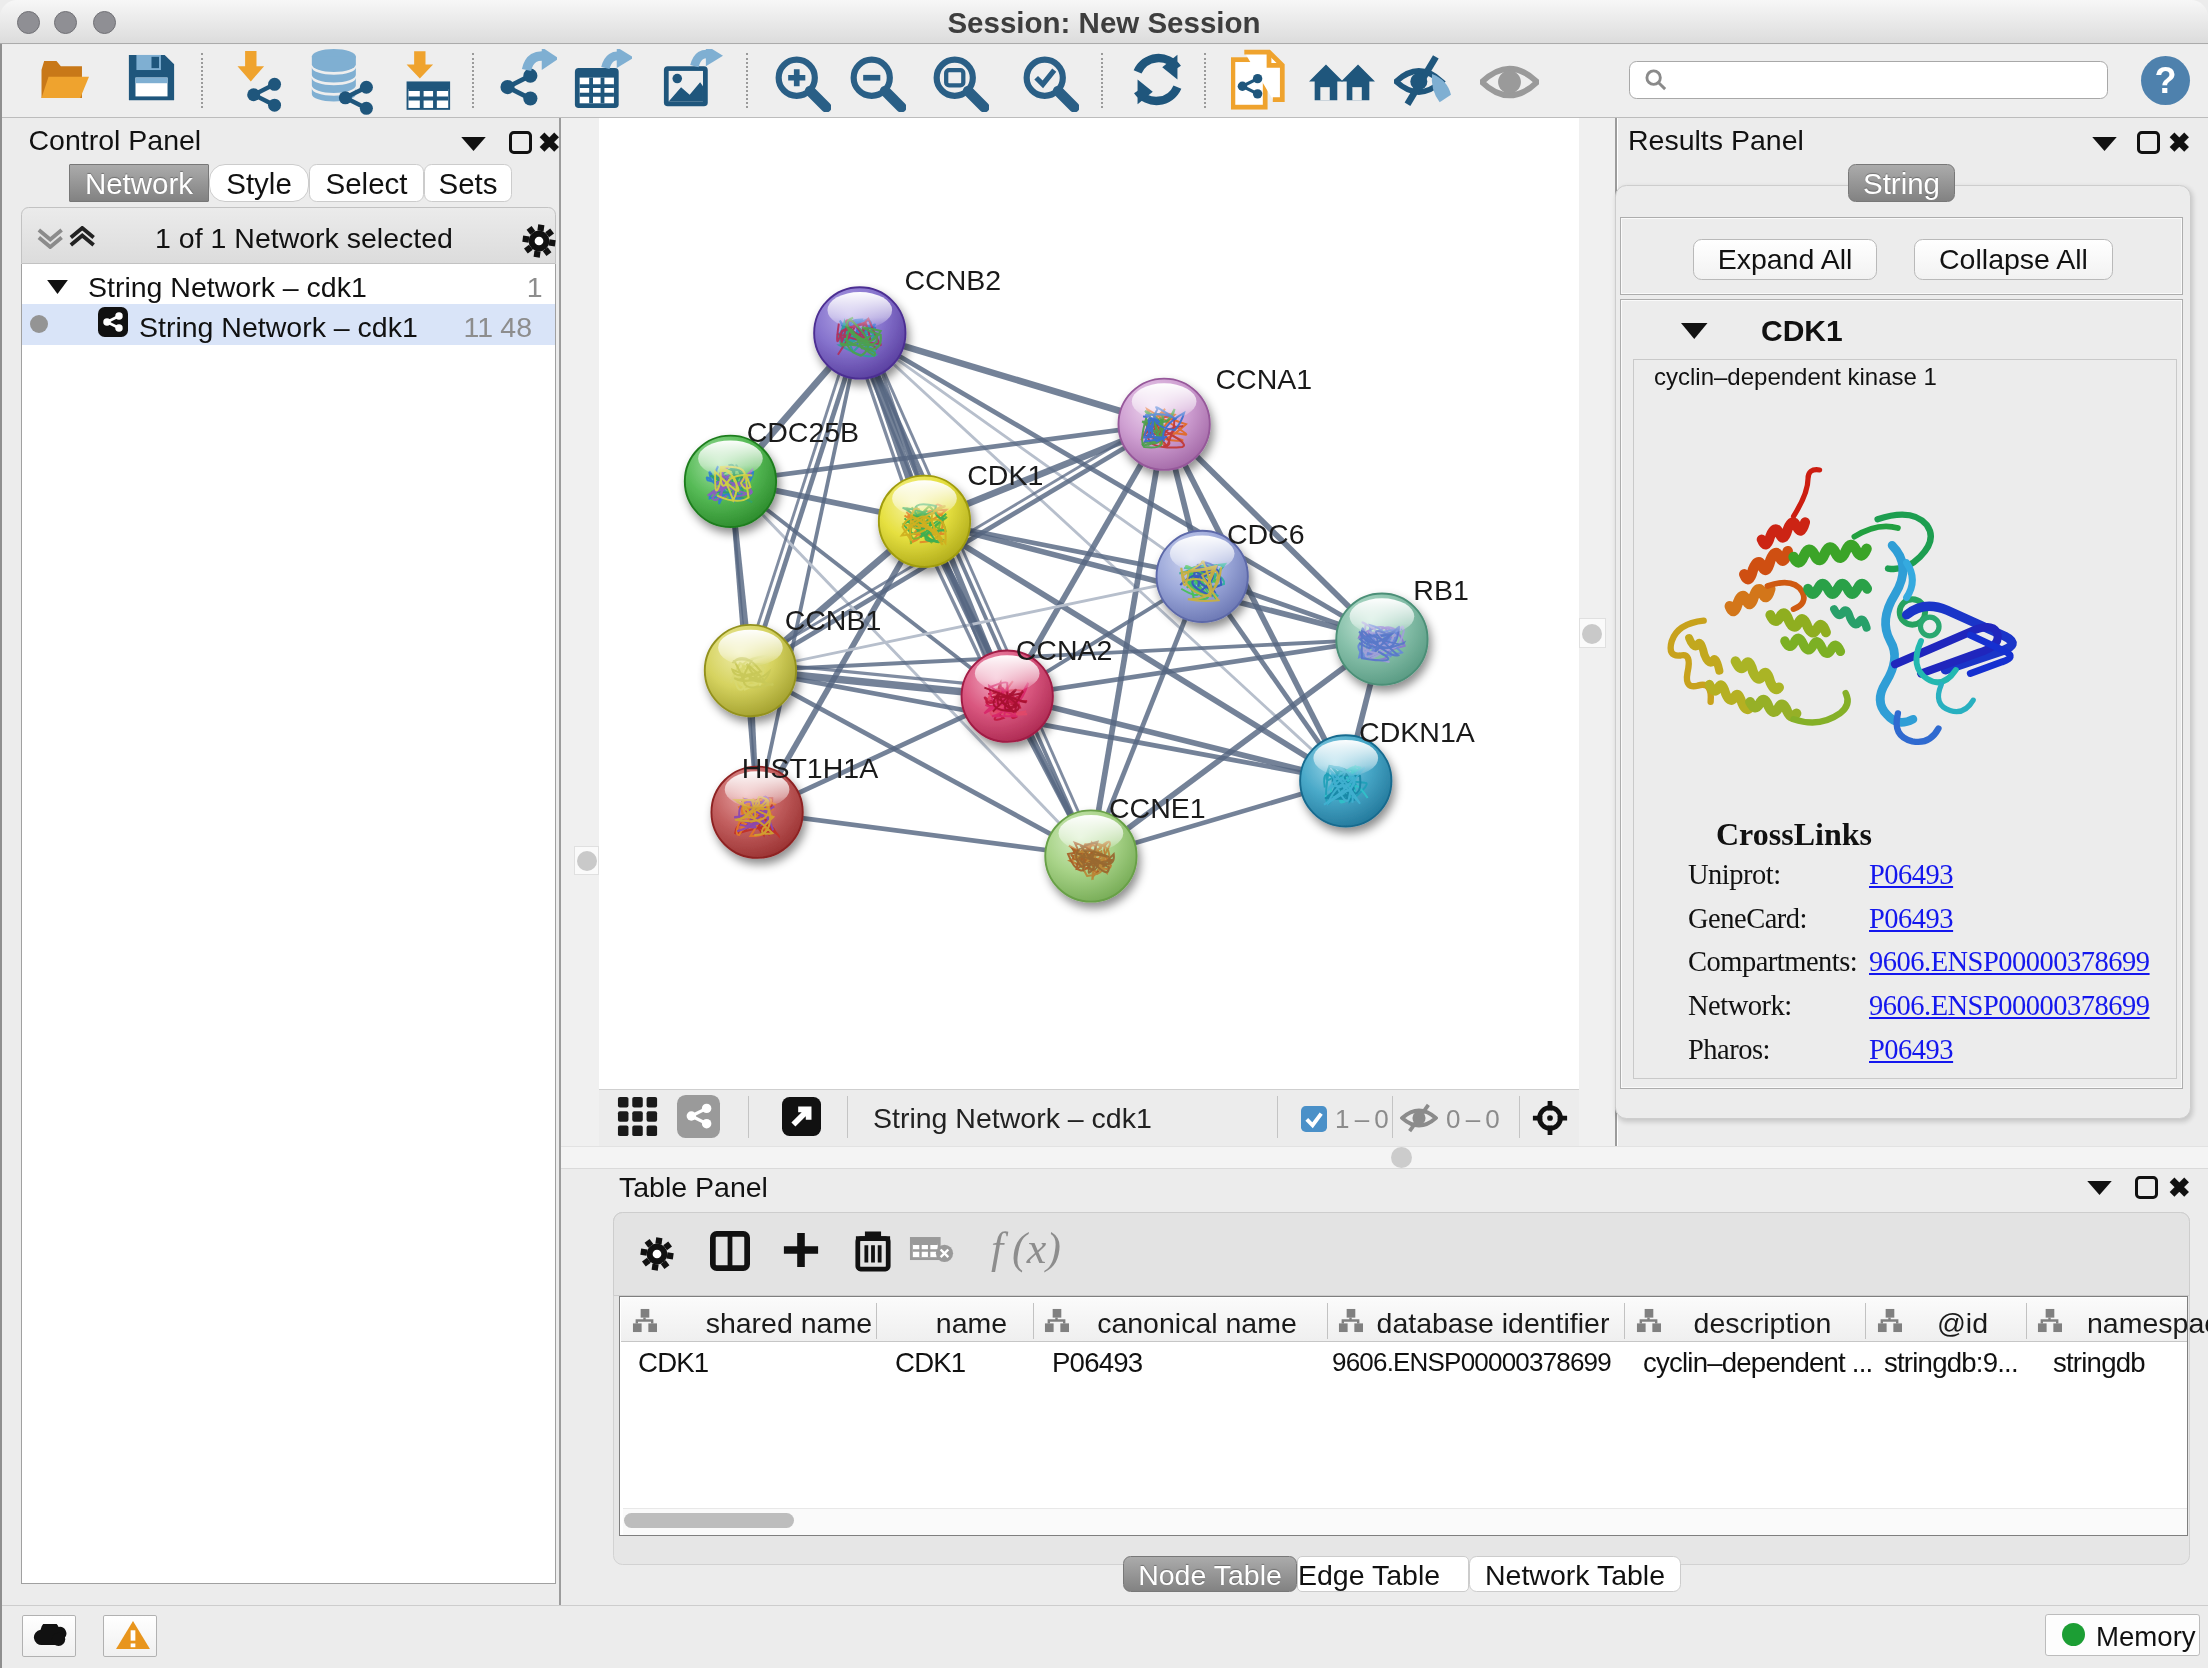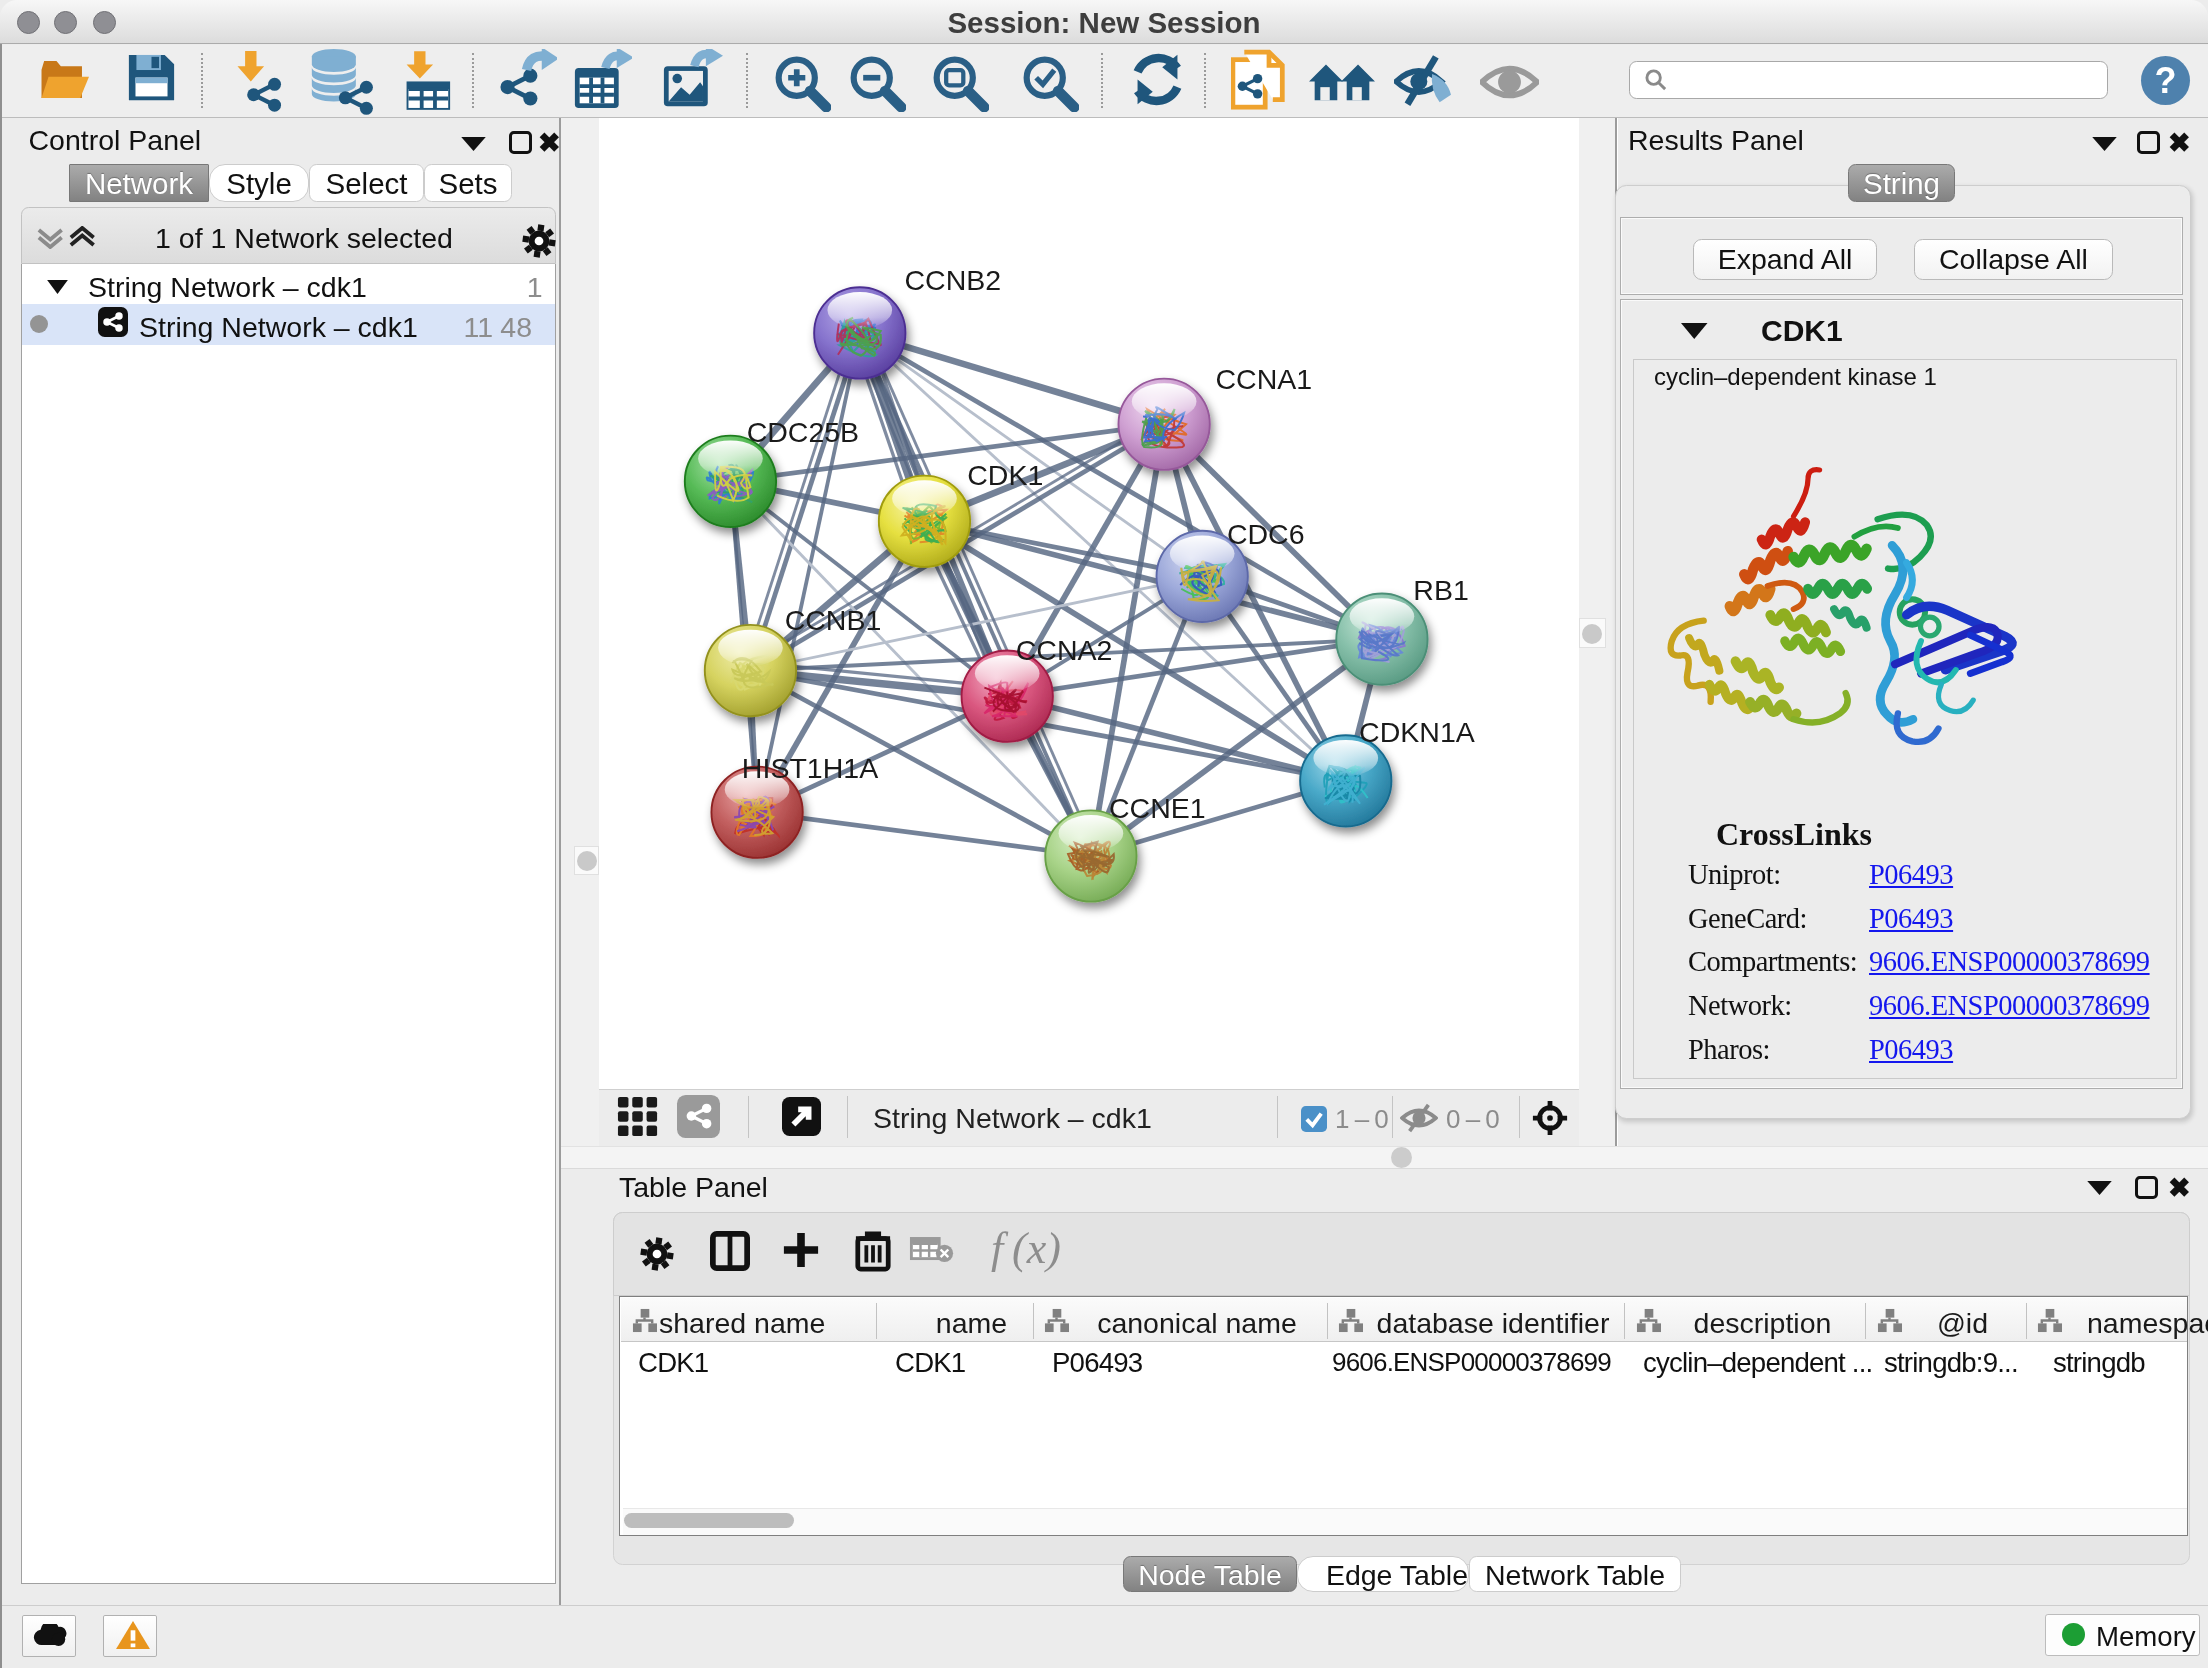--- a/index.html
+++ b/index.html
@@ -723,21 +723,21 @@
 <div class="abs" style="left:619px;top:1296px;width:1569px;height:240px;background:#fff;border:1.9px solid #7f7f7f;"></div>
 <div class="abs" style="left:621px;top:1298px;width:1566px;height:44px;background:linear-gradient(#fbfbfb,#efefef);border-bottom:1px solid #c6c6c6;"></div>
 <div class="abs" style="left:632px;top:1308px;width:25px;height:25px;">
     <svg width="25" height="25" viewBox="0 0 26 26" style="">
       <rect x="9" y="1" width="9" height="9" fill="#808080"></rect>
       <rect x="1" y="16" width="9" height="9" fill="#808080"></rect>
       <rect x="17" y="16" width="9" height="9" fill="#808080"></rect>
       <path d="M13 10 V13 M5 16 V13 H21 V16" fill="none" stroke="#808080" stroke-width="2.5"></path>
     </svg>
   </div>
-<div class="abs" style="left:0px;top:1307px;white-space:nowrap;left:659px;width:213px;text-align:left;font-size:28.5px;color:#1a1a1a;overflow:hidden;">shared name</div>
+<div class="abs" style="left:0px;top:1307px;white-space:nowrap;left:659px;width:213px;text-align:right;font-size:28.5px;color:#1a1a1a;overflow:hidden;">shared name</div>
 <div class="abs" style="left:876px;top:1303px;width:1px;height:36px;background:#c2c2c2;"></div>
 <div class="abs" style="left:0px;top:1307px;white-space:nowrap;left:914px;width:115px;text-align:center;font-size:28.5px;color:#1a1a1a;overflow:hidden;">name</div>
 <div class="abs" style="left:1033px;top:1303px;width:1px;height:36px;background:#c2c2c2;"></div>
 <div class="abs" style="left:1044px;top:1308px;width:25px;height:25px;">
     <svg width="25" height="25" viewBox="0 0 26 26" style="">
       <rect x="9" y="1" width="9" height="9" fill="#808080"></rect>
       <rect x="1" y="16" width="9" height="9" fill="#808080"></rect>
       <rect x="17" y="16" width="9" height="9" fill="#808080"></rect>
       <path d="M13 10 V13 M5 16 V13 H21 V16" fill="none" stroke="#808080" stroke-width="2.5"></path>
     </svg>
@@ -786,21 +786,21 @@
 <div class="abs" style="left:638px;top:1347px;white-space:nowrap;font-size:27.6px;color:#111;letter-spacing:-0.8px;">CDK1</div>
 <div class="abs" style="left:895px;top:1347px;white-space:nowrap;font-size:27.6px;color:#111;letter-spacing:-0.8px;">CDK1</div>
 <div class="abs" style="left:1052px;top:1347px;white-space:nowrap;font-size:27.6px;color:#111;letter-spacing:-0.8px;">P06493</div>
 <div class="abs" style="left:1332px;top:1347px;white-space:nowrap;font-size:26px;color:#111;letter-spacing:-0.8px;">9606.ENSP00000378699</div>
 <div class="abs" style="left:1643px;top:1347px;white-space:nowrap;font-size:27.6px;color:#111;letter-spacing:-0.8px;">cyclin–dependent ...</div>
 <div class="abs" style="left:1884px;top:1347px;white-space:nowrap;font-size:27.6px;color:#111;letter-spacing:-0.8px;">stringdb:9...</div>
 <div class="abs" style="left:2053px;top:1347px;white-space:nowrap;font-size:27.6px;color:#111;letter-spacing:-0.8px;">stringdb</div>
 <div class="abs" style="left:623px;top:1508px;width:1564px;height:27px;background:#fafafa;border-top:1px solid #e8e8e8;"></div>
 <div class="abs" style="left:624px;top:1513px;width:170px;height:15px;background:#bdbdbd;border-radius:7.6px;"></div>
 <div class="abs" style="left:1123px;top:1556px;width:174px;height:36px;background:linear-gradient(#ababab,#828282);color:#fff;border:1px solid #787878;border-radius:7.6px;text-align:center;line-height:36px;font-size:28.5px;text-shadow:0 -1px 1px rgba(0,0,0,.3);">Node Table</div>
-<div class="abs" style="left:1297px;top:1556px;width:172px;height:36px;background:#fff;color:#111;border:1px solid #cccccc;border-radius:16px;text-align:right;line-height:36px;font-size:28.5px;">Edge Table</div>
+<div class="abs" style="left:1297px;top:1556px;width:172px;height:36px;background:#fff;color:#111;border:1px solid #cccccc;border-radius:5px;text-align:left;line-height:36px;font-size:28.5px;">Edge Table</div>
 <div class="abs" style="left:1469px;top:1556px;width:212px;height:36px;background:#fff;color:#111;border:1px solid #cccccc;border-radius:7.6px;text-align:center;line-height:36px;font-size:28.5px;">Network Table</div>
 <div class="abs" style="left:0px;top:1605px;width:2208px;height:63px;background:#ececec;border-top:1.9px solid #cdcdcd;"></div>
 <div class="abs" style="left:22px;top:1615px;width:54px;height:42px;background:linear-gradient(#ffffff,#f0f0f0);border:1.9px solid #b1b1b1;border-radius:1.9px;"></div>
 <div class="abs" style="left:33px;top:1624px;width:31px;height:22px;">
     <svg width="36" height="23" viewBox="0 0 38 24" style="">
       <path d="M10 22 a8 8 0 0 1 -2 -16 a10 10 0 0 1 19 -3 a7 7 0 0 1 6 12 a6 6 0 0 1 -4 7 Z" fill="#111"></path>
       <circle cx="27" cy="16" r="7" fill="#111"></circle>
     </svg>
   </div>
 <div class="abs" style="left:103px;top:1615px;width:54px;height:42px;background:linear-gradient(#ffffff,#f0f0f0);border:1.9px solid #b1b1b1;border-radius:1.9px;"></div>

